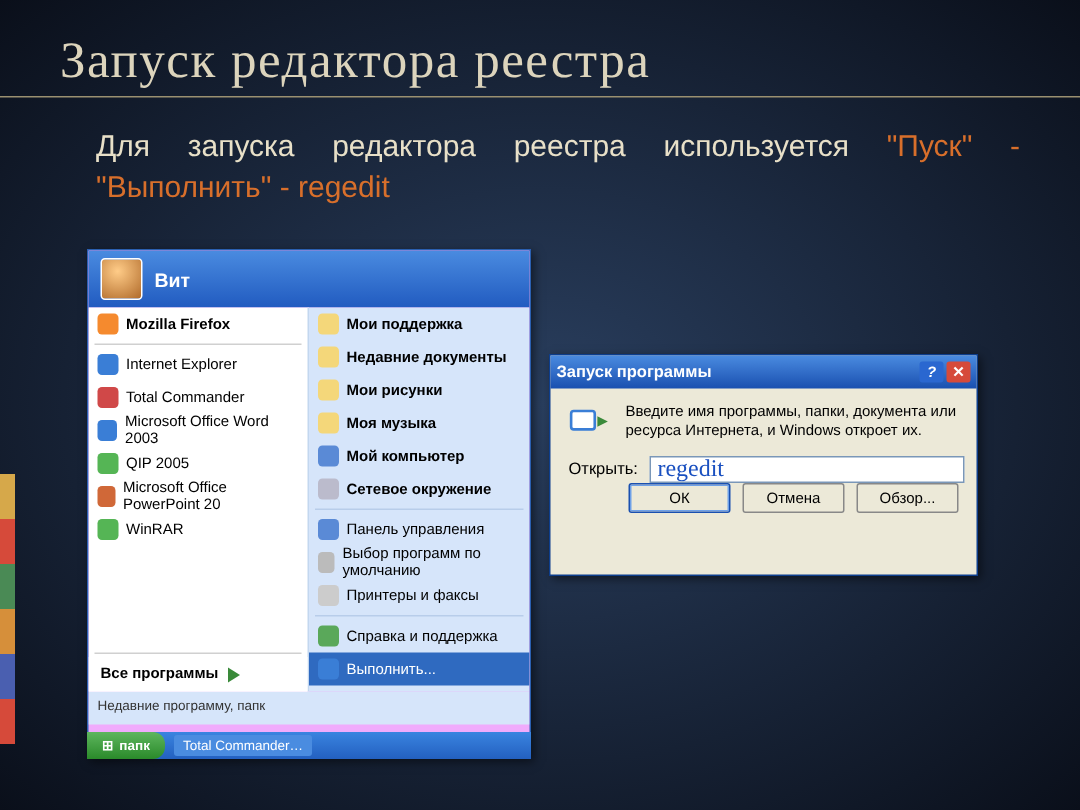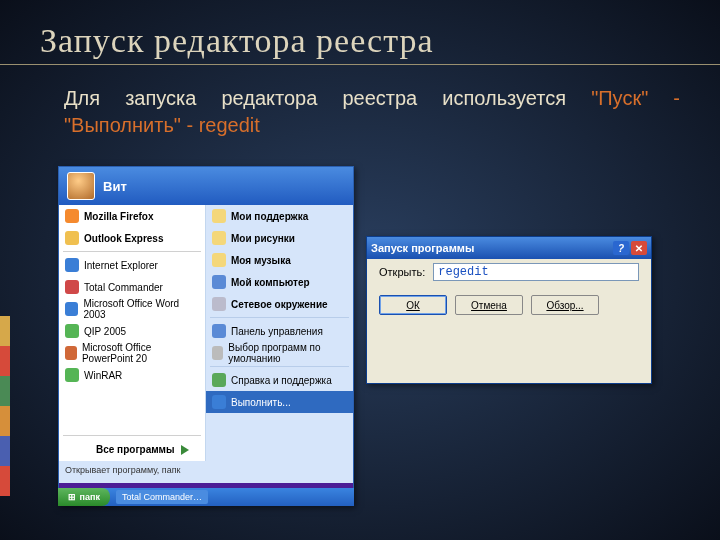--- a/index.html
+++ b/index.html
@@ -26,21 +26,21 @@
     line-height: 1.35;
     color: #e8e0c8;
     text-align: justify;
   }
   .desc .accent { color: #d86f2b; }
   
   .startmenu {
     position: absolute;
     left: 58px; top: 166px;
     width: 296px; height: 340px;
-    background: #4c1d95;
+    background: #f0abfc;
     border: 1px solid #2a5fb0;
     font-size: 10px;
     color: #000;
     overflow: hidden;
     box-shadow: 2px 2px 6px rgba(0,0,0,.5);
   }
   .sm-header {
     height: 38px;
     background: linear-gradient(#4a8be0, #215bc0);
     display: flex; align-items: center;
@@ -79,21 +79,20 @@
   .i-ff{background:#f58a2e;} .i-oe{background:#f0c050;} .i-ie{background:#3a7ed6;}
   .i-tc{background:#d04848;color:#fff;} .i-wd{background:#3a7ed6;color:#fff;}
   .i-qi{background:#55b555;} .i-pp{background:#d06838;color:#fff;} .i-wr{background:#55b555;}
   .i-doc{background:#f4d77a;} .i-rec{background:#f4d77a;} .i-pic{background:#f4d77a;}
   .i-mus{background:#f4d77a;} .i-pc{background:#5a8ad6;} .i-net{background:#bbc;}
   .i-ctl{background:#5a8ad6;} .i-def{background:#bbb;} .i-con{background:#5a8ad6;}
   .i-prn{background:#ccc;} .i-hlp{background:#5aa85a;} .i-run{background:#3a7ed6;}
   .sm-allprog {
     display:flex; align-items:center; gap:6px; padding:6px 8px; font-weight:bold; color:#000;
     background:#fff;
-    margin-left:29px;
   }
   .sm-allprog .tri {
     width:0;height:0;border-left:8px solid #3a8a3a;border-top:5px solid transparent;border-bottom:5px solid transparent;
   }
   .sm-item.highlight { background:#2f6ac0; color:#fff; }
   .sm-footer { height:22px; background:#d6e5fa; padding:4px 6px; font-size:9px; color:#333;}
   .taskbar {
     position:absolute; left:58px; top:488px; width:296px; height:18px;
     background: linear-gradient(#3a84e0, #2360c0);
     display:flex; align-items:center;
@@ -117,22 +116,22 @@
   }
   .rd-tbtns{display:flex;gap:2px;}
   .rd-tbtn{width:16px;height:14px;display:flex;align-items:center;justify-content:center;font-size:10px;}
   .rd-help{background:#2a67d0;color:#fff;border-radius:2px;font-style:italic;}
   .rd-close{background:#d64a3a;color:#fff;border-radius:2px;}
   .rd-body{padding:10px 12px 6px 12px;display:flex;gap:10px;}
   .rd-icon{width:28px;height:24px;display:flex;align-items:center;justify-content:center;}
   .rd-icon svg{width:28px;height:24px;}
   .rd-text{font-size:10px;line-height:1.25;}
   .rd-row{padding:4px 12px 0 12px;display:flex;align-items:center;gap:8px;}
-  .rd-input{flex:1;height:18px;background:#fff;border:1px solid #7a97b8;padding:0 4px;color:#1a50c0;font-family:Liberation Mono, monospace;font-size:12px;}
-  .rd-btns{display:flex;gap:8px;justify-content:flex-start;padding:14px 12px 0 12px;text-decoration:underline;}
+  .rd-input{flex:1;height:18px;background:#fff;border:1px solid #7a97b8;padding:0 4px;color:#1a50c0;font-family:Liberation Serif, serif;font-size:16px;}
+  .rd-btns{display:flex;gap:8px;justify-content:flex-end;padding:0 12px 0 12px;}
   .rd-btn{width:68px;height:20px;background:#ece9d8;border:1px solid #888;border-radius:2px;font-size:10px;}
   .rd-btn.default{border:1px solid #1a50b0;box-shadow:inset 0 0 0 1px #6fa1e8;}
   
   .cbars{position:absolute;left:0;top:316px;display:flex;flex-direction:column;}
   .cbars span{width:10px;height:30px;display:block;}
 </style>
 </head>
 <body>
 
 <div class="cbars">
@@ -154,24 +153,20 @@
   <div class="sm-header">
     <div class="sm-avatar"></div>
     <span>Вит</span>
   </div>
   <div class="sm-body">
     <div class="sm-left">
       <div class="sm-item bold">
           <span class="sm-ico i-ff"></span>
           <span>Mozilla Firefox</span>
         </div>
-      <div class="sm-item bold">
-          <span class="sm-ico i-oe"></span>
-          <span>Outlook Express</span>
-        </div>
       <div class="sm-sep"></div>
       <div class="sm-item">
           <span class="sm-ico i-ie"></span>
           <span>Internet Explorer</span>
         </div>
       <div class="sm-item">
           <span class="sm-ico i-tc"></span>
           <span>Total Commander</span>
         </div>
       <div class="sm-item">
@@ -196,20 +191,24 @@
         <span>Все программы</span>
         <span class="tri"></span>
       </div>
     </div>
     <div class="sm-right">
       <div class="sm-item bold">
           <span class="sm-ico i-doc"></span>
           <span>Мои поддержка</span>
         </div>
       <div class="sm-item bold">
+          <span class="sm-ico i-rec"></span>
+          <span>Недавние документы</span>
+        </div>
+      <div class="sm-item bold">
           <span class="sm-ico i-pic"></span>
           <span>Мои рисунки</span>
         </div>
       <div class="sm-item bold">
           <span class="sm-ico i-mus"></span>
           <span>Моя музыка</span>
         </div>
       <div class="sm-item bold">
           <span class="sm-ico i-pc"></span>
           <span>Мой компьютер</span>
@@ -219,53 +218,66 @@
           <span>Сетевое окружение</span>
         </div>
       <div class="sm-sep-r"></div>
       <div class="sm-item">
           <span class="sm-ico i-ctl"></span>
           <span>Панель управления</span>
         </div>
       <div class="sm-item">
           <span class="sm-ico i-def"></span>
           <span>Выбор программ по умолчанию</span>
+        </div>
+      <div class="sm-item">
+          <span class="sm-ico i-prn"></span>
+          <span>Принтеры и факсы</span>
         </div>
       <div class="sm-sep-r"></div>
       <div class="sm-item">
           <span class="sm-ico i-hlp"></span>
           <span>Справка и поддержка</span>
         </div>
       <div class="sm-item highlight">
           <span class="sm-ico i-run"></span>
           <span>Выполнить...</span>
         </div>
     </div>
   </div>
-  <div class="sm-footer">Открывает программу, папк</div>
+  <div class="sm-footer">Недавние программу, папк</div>
 </div>
 
 <div class="taskbar">
   <div class="tb-start">
     <span style="margin-right:4px">⊞</span>
     <span>папк</span>
   </div>
   <div class="tb-task">
       <span>Total Commander…</span>
     </div>
 </div>
 
 <div class="rundlg">
   <div class="rd-title">
     <span>Запуск программы</span>
     <span class="rd-tbtns">
       <span class="rd-tbtn rd-help">?</span>
       <span class="rd-tbtn rd-close">✕</span>
     </span>
   </div>
+  <div class="rd-body">
+    <div class="rd-icon">
+      <svg viewBox="0 0 32 24">
+          <rect x="2" y="4" width="18" height="14" rx="2" fill="#fff" stroke="#3a7ed6" stroke-width="2"></rect>
+          <path d="M22 8l8 4-8 4z" fill="#3a8a3a"></path>
+        </svg>
+    </div>
+    <div class="rd-text">Введите имя программы, папки, документа или ресурса Интернета, и Windows откроет их.</div>
+  </div>
   <div class="rd-row">
     <span>Открыть:</span>
     <input class="rd-input" value="regedit" style="">
   </div>
   <div class="rd-btns">
     <button class="rd-btn default">ОК</button>
     <button class="rd-btn">Отмена</button>
     <button class="rd-btn">Обзор...</button>
   </div>
 </div>

